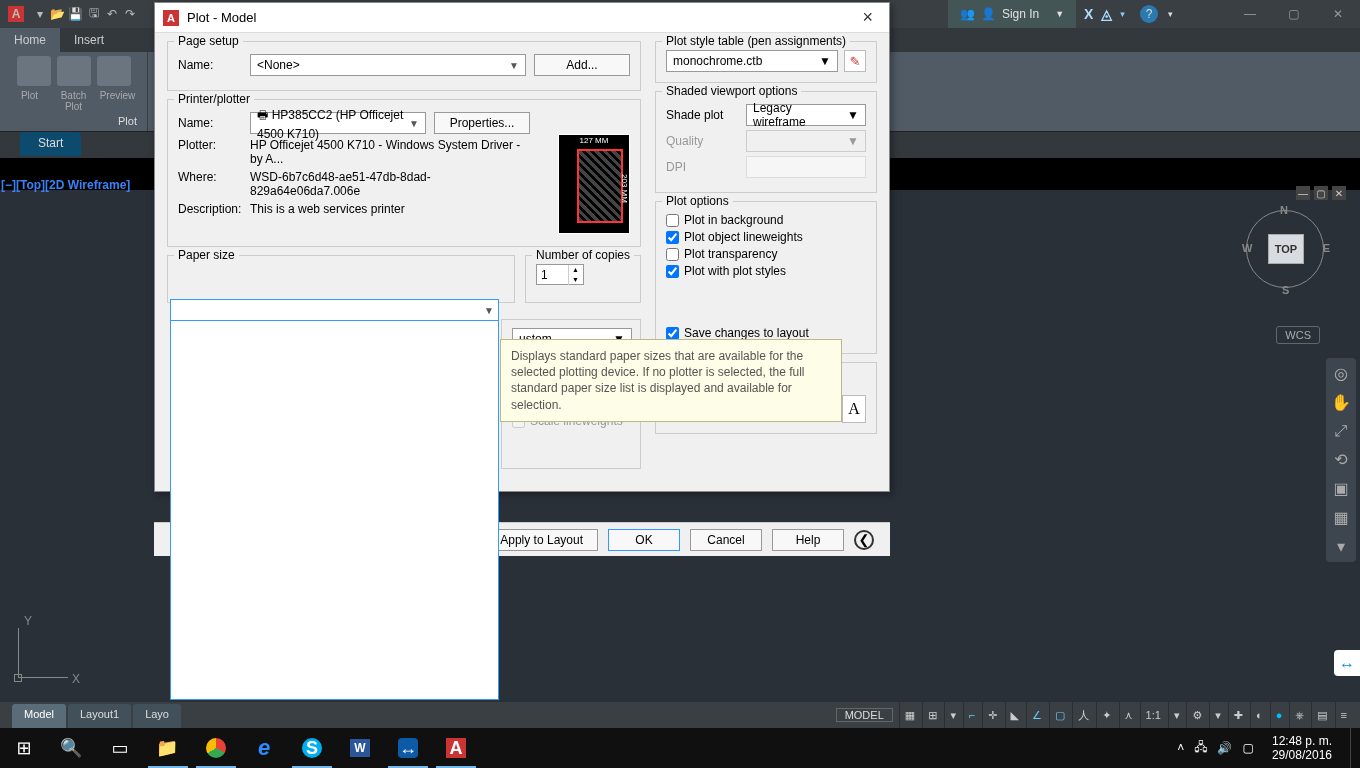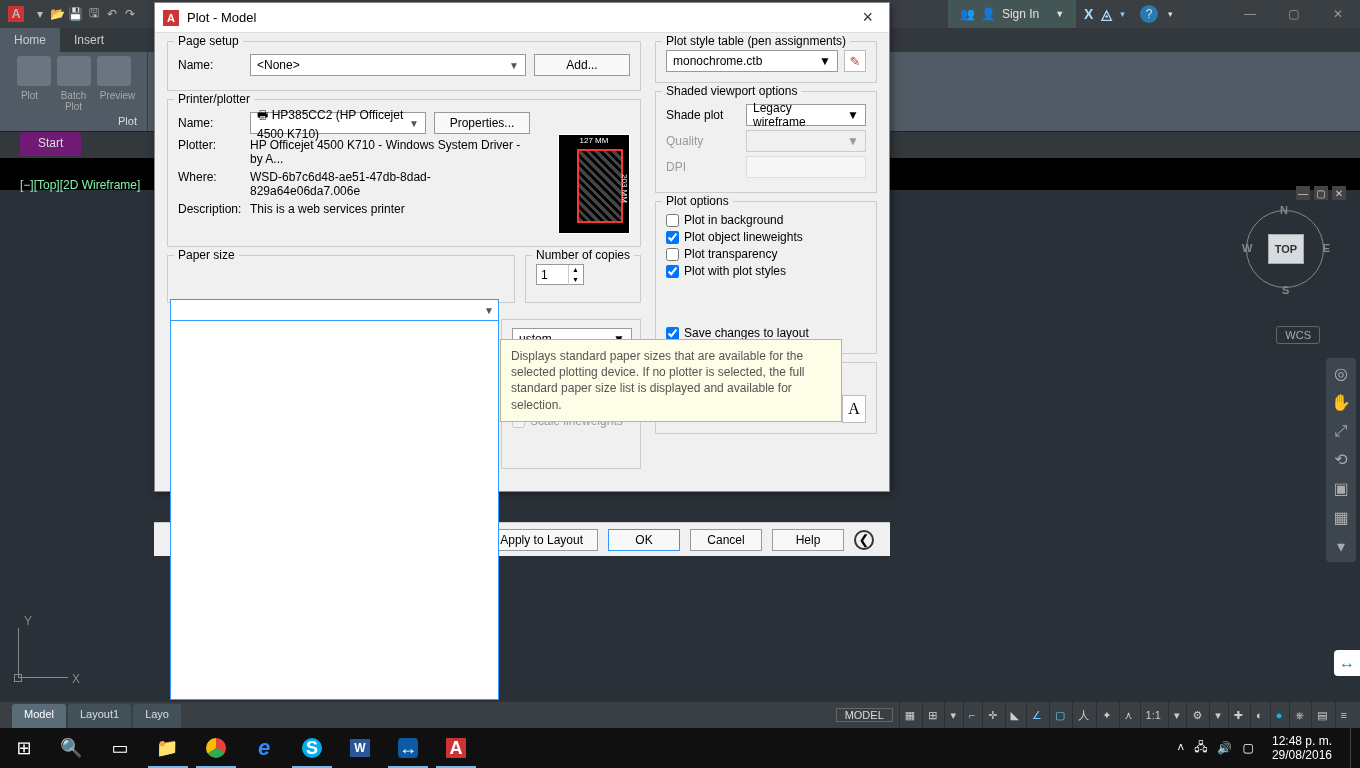--- a/index.html
+++ b/index.html
@@ -25,23 +25,23 @@
 
 .ribbon { height: 80px; background: #505b65; border-bottom: 1px solid #222; display: flex; }
 .ribbon-panel { border-right: 1px solid #3a3f44; padding: 4px 8px; display: flex; flex-direction: column; align-items: center; justify-content: space-between; }
 .ribbon-panel .icons-row { display: flex; gap: 6px; justify-content: center; }
 .ribbon-panel .big-icon { width: 34px; height: 30px; background: #6a7580; display: inline-block; border-radius: 3px; }
 .ribbon-panel .label-row { display: flex; gap: 6px; }
 .ribbon-panel .ico-label { font-size: 10px; color: #aaa; width: 38px; text-align: center; line-height: 1.1; }
 .ribbon-panel .panel-title { font-size: 11px; color: #ddd; text-align: right; width: 100%; padding-right: 2px; }
 
 .doc-tab-row { height: 26px; background: #33383c; }
-.doc-tab { display: inline-block; background: #701a75; color: #ddd; font-size: 12px; padding: 4px 18px 6px 18px; border-radius: 4px 4px 0 0; margin-left: 20px; cursor: pointer; }
-
-.viewport-label { position: absolute; left: 20px; top: 178px; color: #86efac; font-size: 12px; background: rgba(0,0,0,0); z-index: 1; }
+.doc-tab { display: inline-block; background: #0c4a6e; color: #ddd; font-size: 12px; padding: 4px 18px 6px 18px; border-radius: 4px 4px 0 0; margin-left: 20px; cursor: pointer; }
+
+.viewport-label { position: absolute; left: 1px; top: 178px; color: #3b82f6; font-size: 12px; background: rgba(0,0,0,0); z-index: 1; font-weight: bold; }
 
 
 .dialog { position: absolute; left: 154px; top: 2px; width: 736px; background: #f0f0f0; border: 1px solid #888; box-shadow: 2px 2px 8px rgba(0,0,0,0.4); z-index: 50; font-size: 12px; color: #000; }
 .dialog-title { height: 30px; background: #fff; display: flex; align-items: center; padding: 0 8px; border-bottom: 1px solid #ddd; }
 .dialog-title .dlg-icon { width: 16px; height: 16px; background: #cc3333; color:#fff; font-size:11px; font-weight:bold; display:inline-flex; align-items:center; justify-content:center; margin-right: 8px; }
 .dialog-title .dlg-text { font-size: 13px; }
 .dialog-title .dlg-close { margin-left: auto; font-size: 18px; cursor: pointer; color:#333; padding: 0 8px; }
 .dialog-body { padding: 8px 12px 14px 12px; display: flex; gap: 14px; }
 .dlg-left { flex: 1; }
 .dlg-right { width: 222px; }

